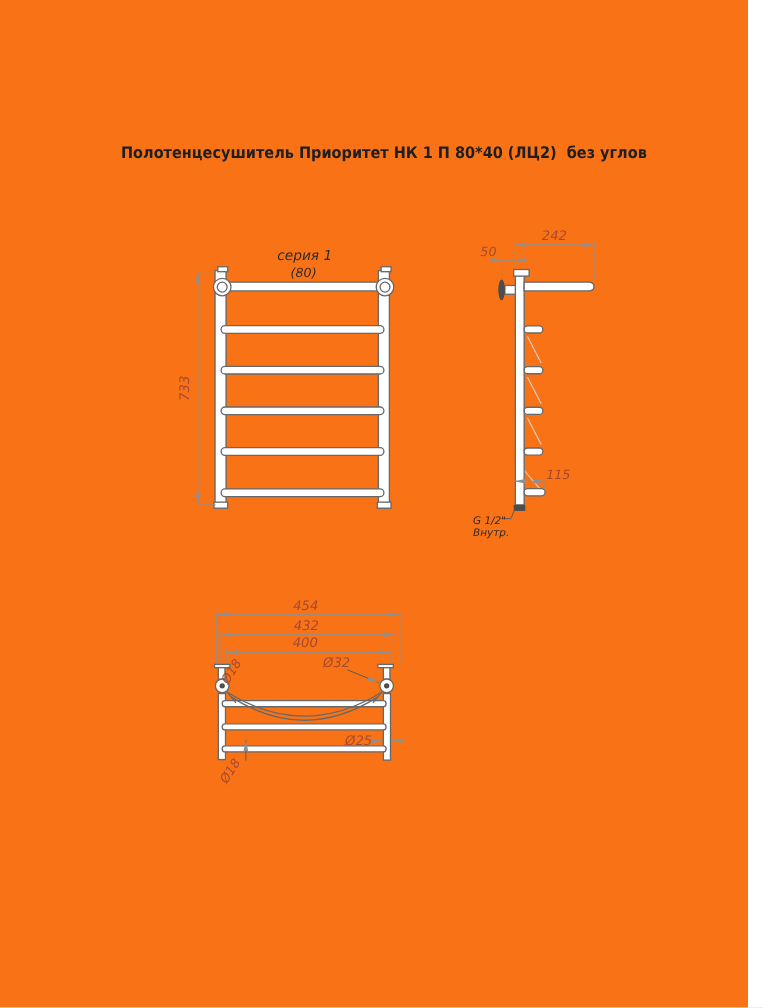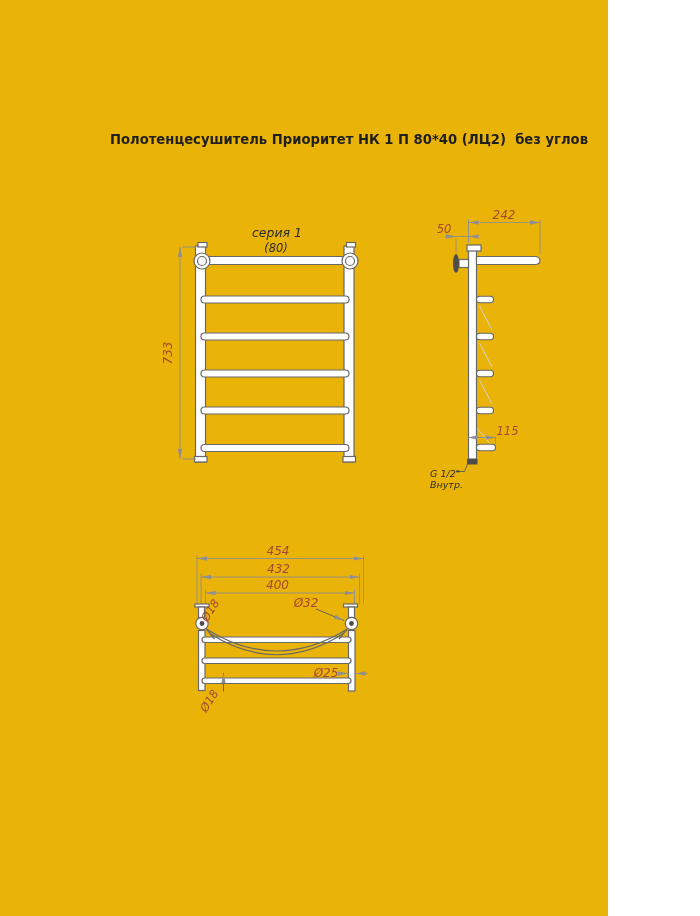--- a/index.html
+++ b/index.html
@@ -1,16 +1,16 @@
 <!DOCTYPE html>
 <html><head>
 <meta charset="utf-8">
 <style>
   html,body{margin:0;padding:0;background:#ffffff;}
-  .page{position:relative;width:608px;height:916px;background:#eab308;overflow:hidden;
+  .page{position:relative;width:680px;height:916px;background:#f97316;overflow:hidden;
         font-family:"DejaVu Sans",sans-serif;}
   svg{display:block;}
   .ln  {stroke:#686868;stroke-width:1.2;fill:none;}
   .lnf {stroke:#686868;stroke-width:1.2;fill:#ffffff;}
   .dim {stroke:#8f8f8f;stroke-width:0.9;fill:none;}
   .ldr {stroke:#5a5a5a;stroke-width:0.9;fill:none;}
   .faint{stroke:#d2d2d2;stroke-width:1;fill:none;}
   .dark{fill:#4d4d4d;stroke:none;}
   .ttl {font-family:"DejaVu Sans",sans-serif;font-weight:bold;font-size:14.5px;fill:#1f1f1f;}
   .lbl {font-family:"DejaVu Sans",sans-serif;font-style:italic;font-size:12.5px;fill:#2b2b2b;}

